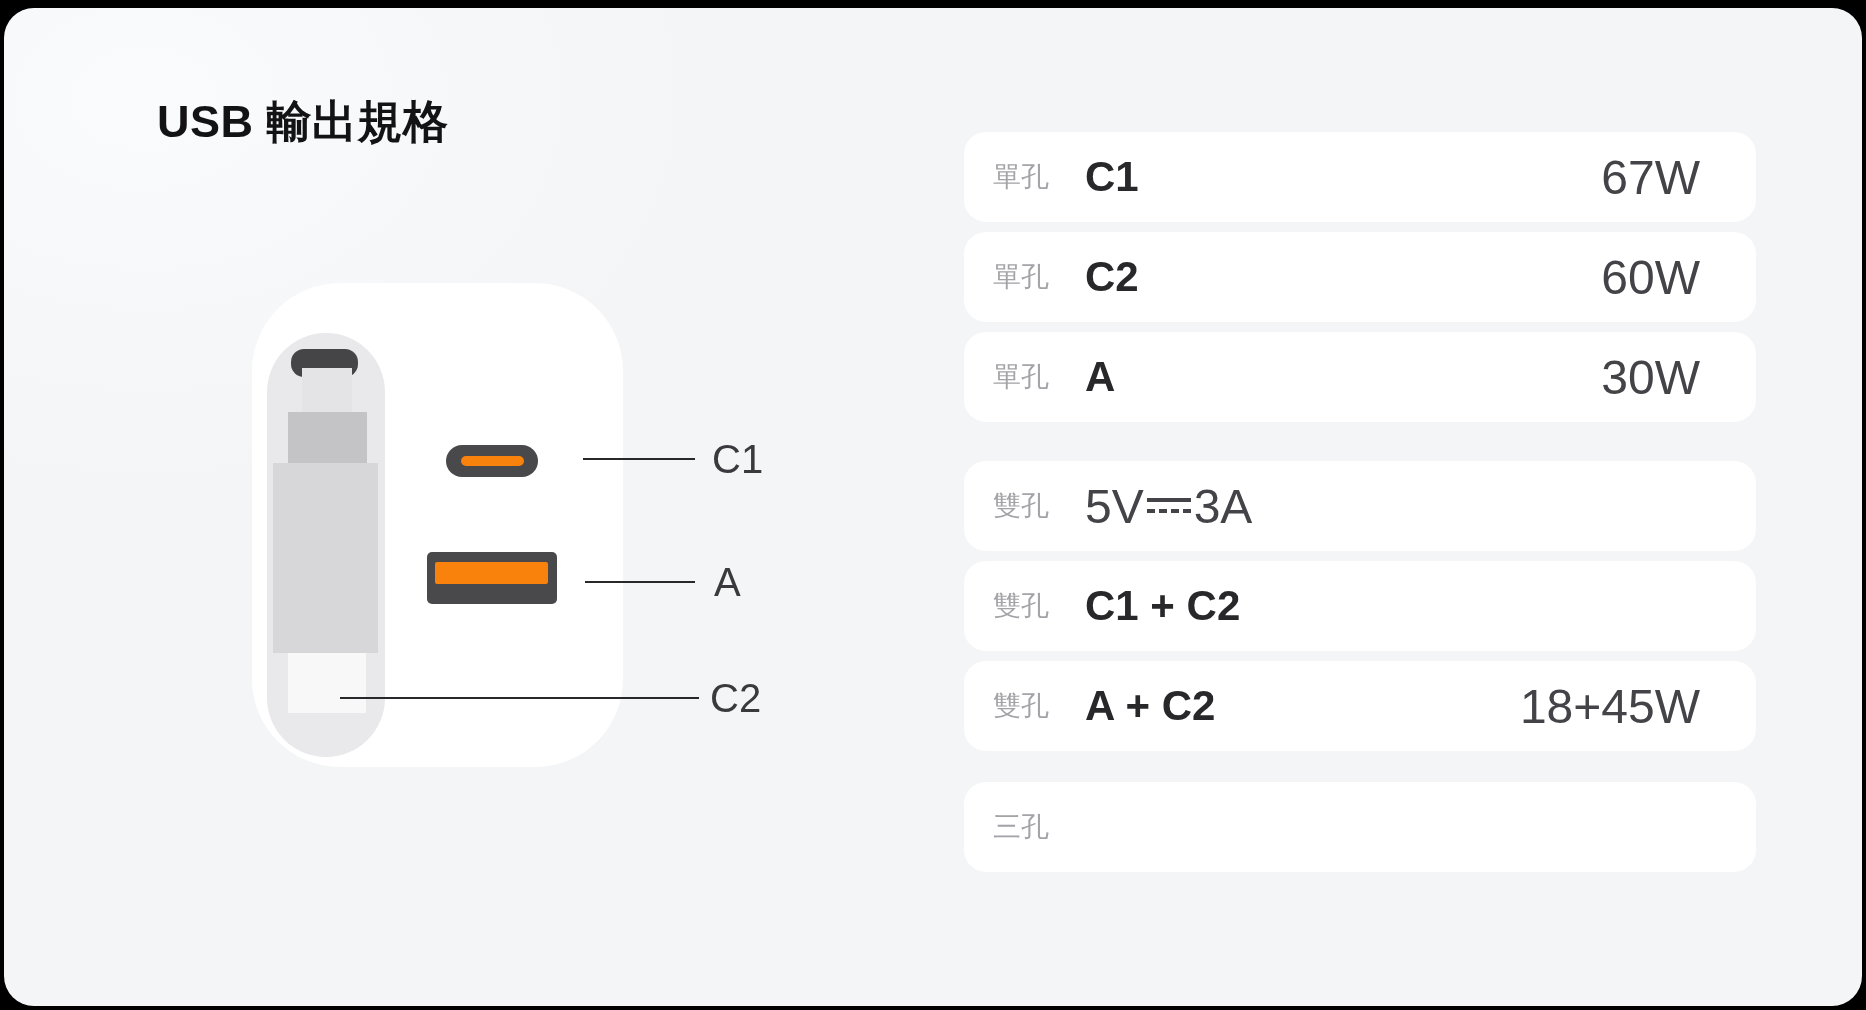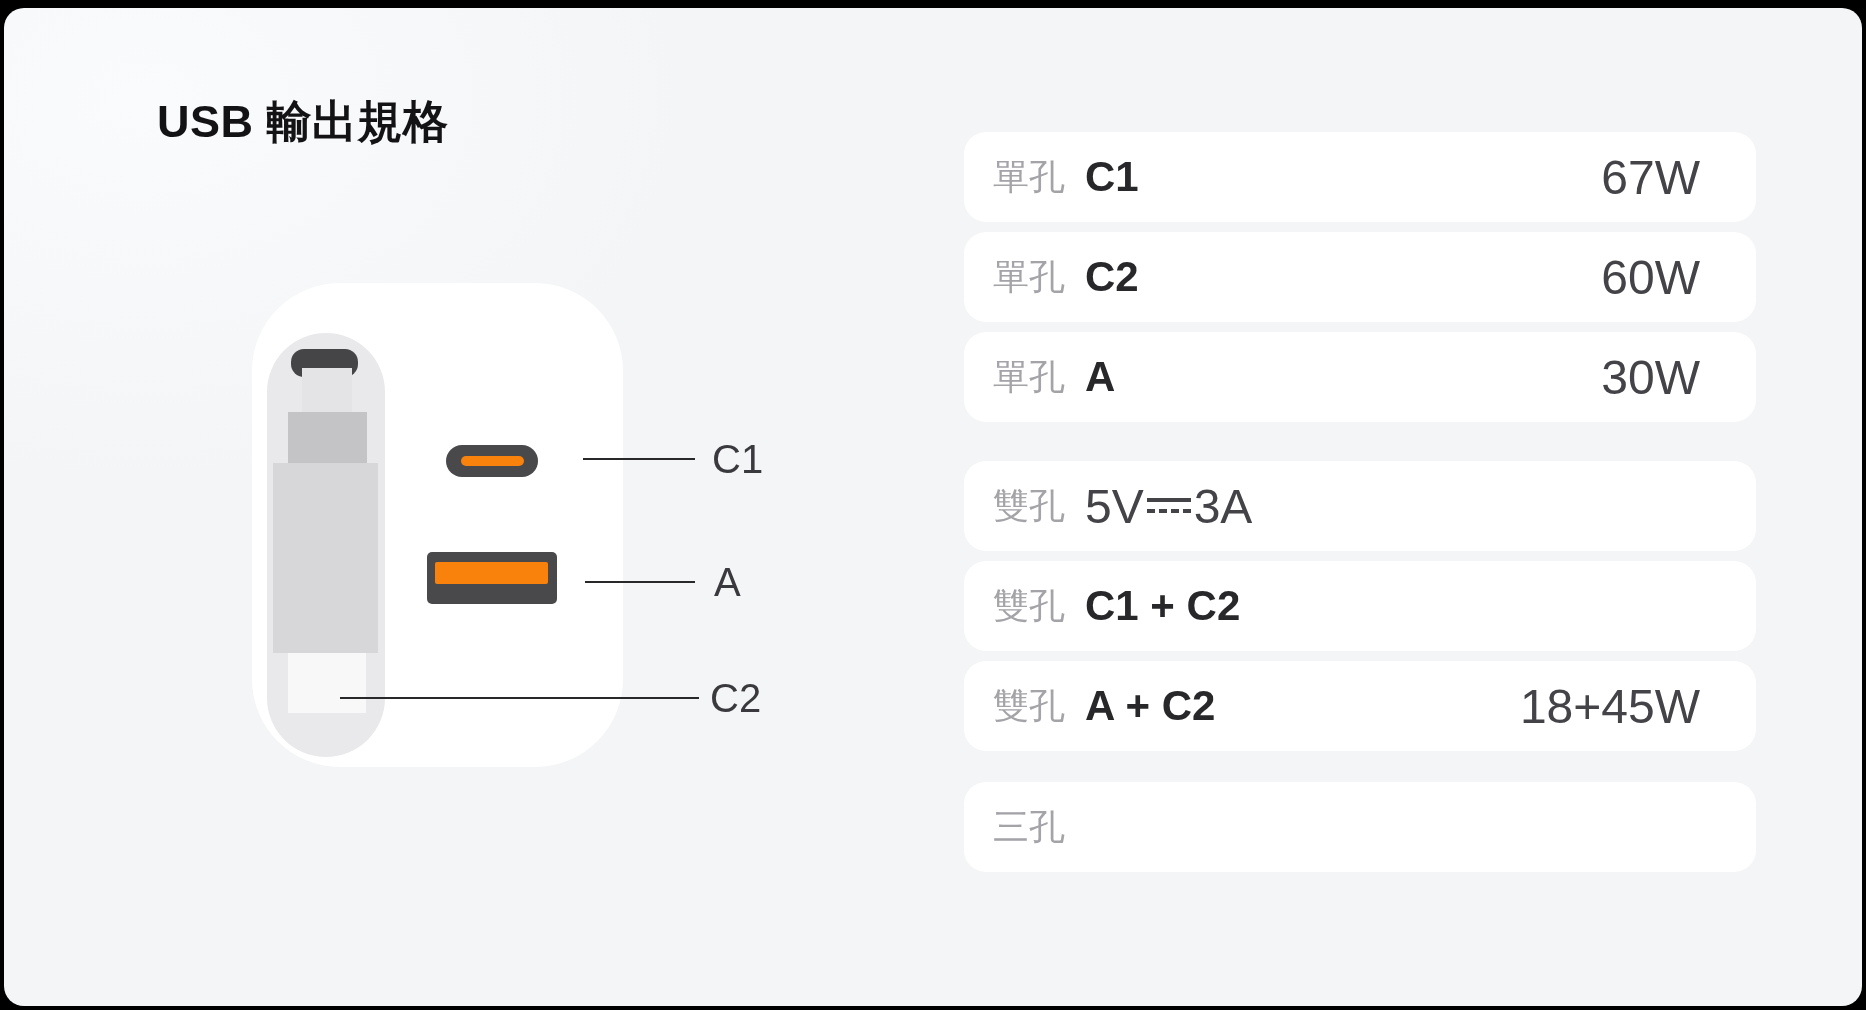--- a/index.html
+++ b/index.html
@@ -1,18 +1,18 @@
 <!DOCTYPE html>
 <html><head>
 <meta charset="utf-8">
 <style>
   html,body{margin:0;padding:0;background:#000;}
   .stage{position:relative;width:1866px;height:1010px;background:#000;overflow:hidden;
          font-family:"Liberation Sans","DejaVu Sans",sans-serif;}
-  .card{position:absolute;left:4px;top:8px;width:1858px;height:998px;border-radius:20px;
+  .card{position:absolute;left:4px;top:8px;width:1858px;height:998px;border-radius:30px;
         background:radial-gradient(1000px 700px at 140px 90px,#fafbfc 0%,#f4f5f6 55%);}
 
   
   .title{position:absolute;left:153px;top:88px;margin:0;font-size:45px;line-height:52px;
          font-weight:700;color:#131316;letter-spacing:.5px;}
 
   
   .abs{position:absolute;}
   .device-body{left:248px;top:275px;width:371px;height:484px;border-radius:88px;background:#ffffff;}
   .cable-pill{left:263px;top:325px;width:118px;height:424px;border-radius:59px;background:#e9e9eb;}
@@ -35,21 +35,21 @@
   .label-c1{left:708px;top:429px;}
   .label-a{left:710px;top:552px;}
   .label-c2{left:706px;top:668px;}
 
   
   .specs{position:absolute;left:960px;top:124px;width:792px;}
   .spec-row{display:flex;align-items:center;height:90px;border-radius:22px;background:#ffffff;
             margin-bottom:10px;padding:0 56px 0 29px;box-sizing:border-box;}
   .group-2{margin-top:39px;}
   .group-3{margin-top:31px;}
-  .row-type{flex:none;width:92px;font-size:36px;font-weight:500;color:#a3a3a8;}
+  .row-type{flex:none;width:92px;font-size:28px;font-weight:500;color:#a3a3a8;}
   .row-ports{flex:1;font-size:42px;font-weight:700;color:#28282b;}
   .row-output{flex:none;font-size:48px;font-weight:400;color:#434348;white-space:nowrap;}
 
   
   .dc{display:inline-block;width:.92em;margin:0 .06em;vertical-align:.19em;}
   .dc i{display:block;height:0;border-top:.085em solid currentColor;}
   .dc i + i{margin-top:.155em;border-top-style:dashed;}
 </style>
 </head>
 <body>

